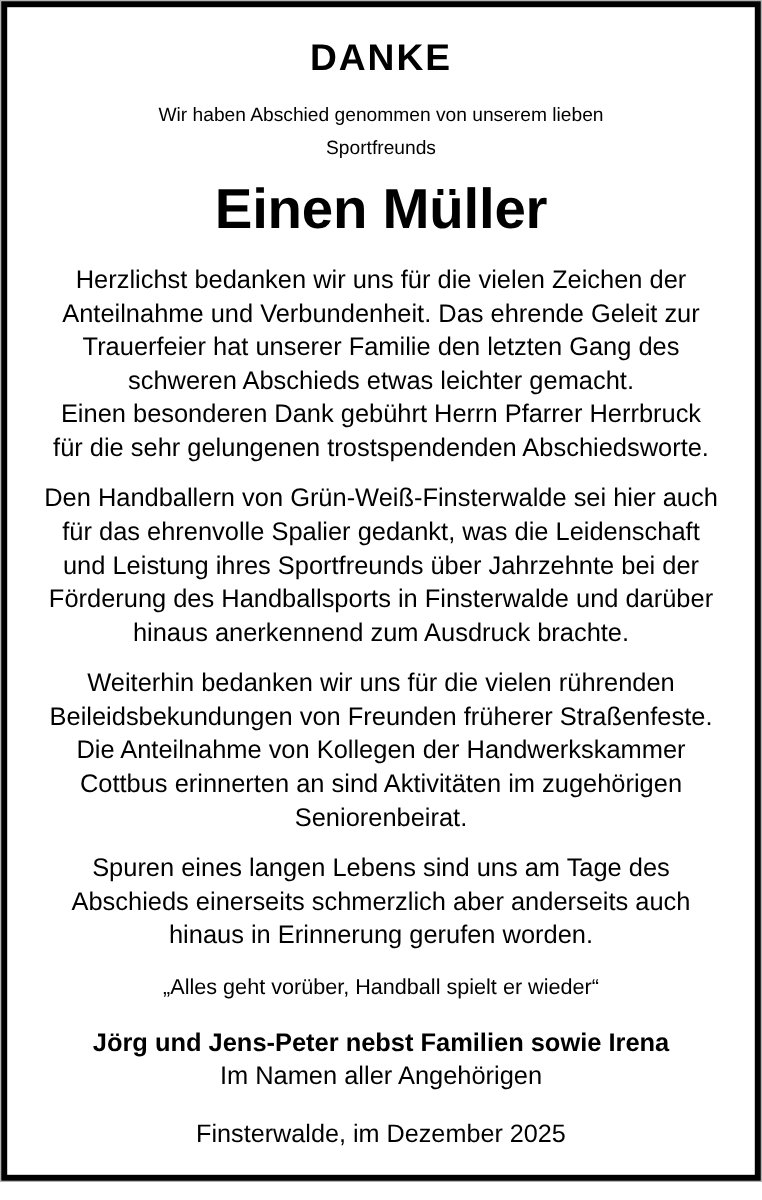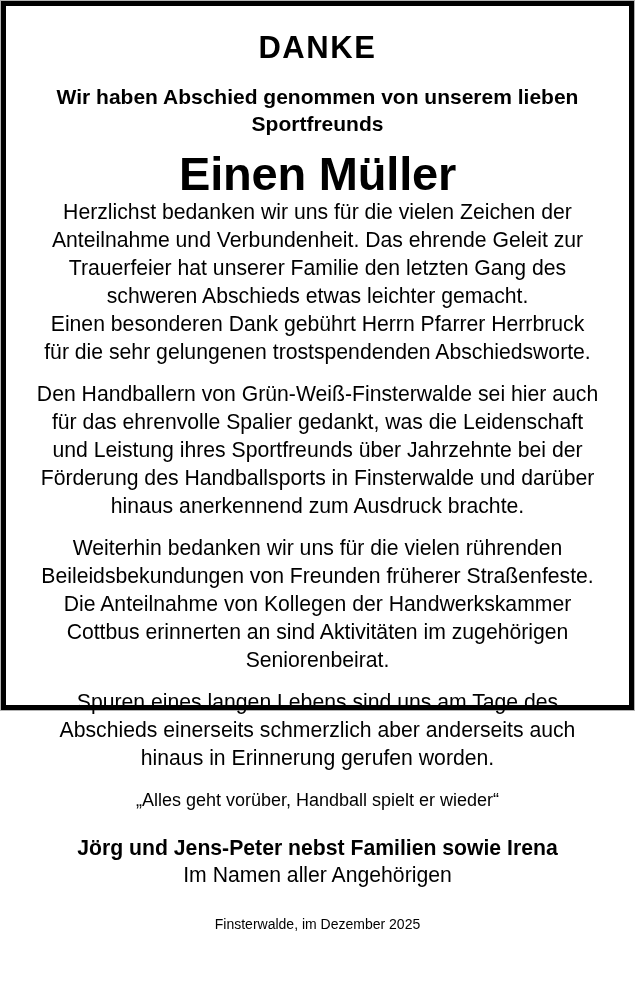--- a/index.html
+++ b/index.html
@@ -14,21 +14,21 @@
     overflow: hidden;
     font-family: "Liberation Sans", "DejaVu Sans", sans-serif;
     color: #000000;
     -webkit-font-smoothing: antialiased;
   }
 
   
   .notice {
     box-sizing: border-box;
     width: 635px;
-    height: 711px;
+    height: 985px;
     border: 1px solid #b3b3b3;
     background: #c2410c;
     padding: 0;
   }
   .notice-inner {
     box-sizing: border-box;
     width: 100%;
     height: 100%;
     border: 5px solid #000000;
     background: #ffffff;
@@ -46,38 +46,39 @@
   .danke {
     font-size: 31px;
     font-weight: bold;
     letter-spacing: 1.6px;
     line-height: 1.05;
     margin: 6px 0 0 0;
   }
 
   
   .intro {
-    font-size: 21px;
+    font-size: 16px;
     line-height: 27px;
-    font-weight: 700;
+    font-weight: 400;
     margin: 18px 0 0 0;
     padding: 0 18px;
   }
 
   
   .name {
     font-size: 47px;
     font-weight: bold;
     line-height: 1.06;
     letter-spacing: -0.2px;
     margin: 12px 0 0 0;
   }
 
   
   .body-block {
+    margin-top: 22px;
   }
   .para {
     font-size: 21.2px;
     line-height: 28px;
     font-weight: 400;
     margin: 0 0 14px 0;
     padding: 0 4px;
   }
   .para:last-child {
     margin-bottom: 0;
@@ -94,21 +95,21 @@
     margin-top: 20px;
   }
   .closing-line {
     font-size: 21.2px;
     line-height: 27px;
   }
   .closing-line.bold {
     font-weight: bold;
   }
   .place-date {
-    font-size: 14px;
+    font-size: 21px;
     line-height: 24px;
     margin-top: 24px;
   }
 
   .spacer-flex {
     flex: 1 1 auto;
     min-height: 0;
   }
 </style>
 </head>

